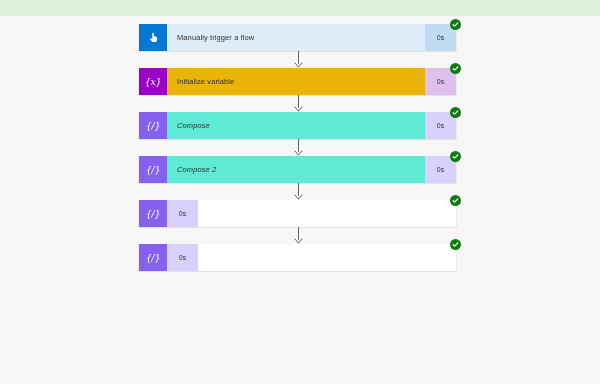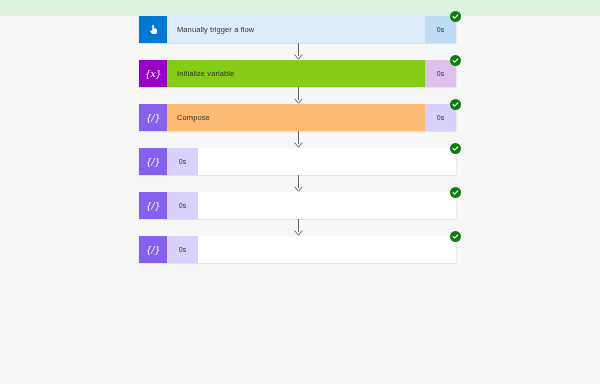--- a/index.html
+++ b/index.html
@@ -39,21 +39,21 @@
     left: 0;
     top: 16px;
     width: 600px;
     height: 368px;
     background: #f7f7f7;
   }
 
   .flow {
     position: absolute;
     left: 139px;
-    top: 0px;
+    top: 8px;
     width: 322px;
   }
 
   
   .node-wrap {
     position: relative;
     width: 317px;
     margin: 0;
   }
 
@@ -104,25 +104,25 @@
     font-size: 7px;
     color: #323130;
   }
 
   
   .node.trigger .node-icon     { background: #0078d4; }
   .node.trigger .node-body     { background: #deecf9; }
   .node.trigger .node-duration { background: #bfdcf5; }
 
   .node.initvar .node-icon     { background: #9b00c9; }
-  .node.initvar .node-body     { background: #84cc16; }
+  .node.initvar .node-body     { background: #eab308; }
   .node.initvar .node-duration { background: #ddc1ec; }
 
   .node.compose .node-icon     { background: #8661f0; }
-  .node.compose .node-body     { background: #fdba74; }
+  .node.compose .node-body     { background: #5eead4; font-style: italic; }
   .node.compose .node-duration { background: #d8d1fb; }
 
   
   .status-badge {
     position: absolute;
     top: -5px;
     right: -5px;
     width: 11px;
     height: 11px;
     border-radius: 50%;
@@ -232,20 +232,23 @@
           <svg width="9" height="17" viewBox="0 0 9 17">
             <line x1="4.5" y1="0" x2="4.5" y2="13" stroke="#605e5c" stroke-width="1"></line>
             <path d="M1 12 L4.5 16.2 L8 12" fill="none" stroke="#605e5c" stroke-width="1" stroke-linecap="round" stroke-linejoin="round"></path>
           </svg>
         </div>
         <div class="node-wrap">
           <div class="node compose">
             <div class="node-icon">
               <span class="glyph">{/}</span>
             </div>
+            <div class="node-body">
+              <span class="node-title">Compose 2</span>
+            </div>
             <div class="node-duration">0s</div>
           </div>
           <div class="status-badge">
             <svg width="7" height="7" viewBox="0 0 10 10" aria-hidden="true">
               <path d="M1.6 5.2 L3.9 7.4 L8.3 2.6" fill="none" stroke="#ffffff" stroke-width="1.7" stroke-linecap="round" stroke-linejoin="round"></path>
             </svg>
           </div>
         </div>
         <div class="connector">
           <svg width="9" height="17" viewBox="0 0 9 17">

